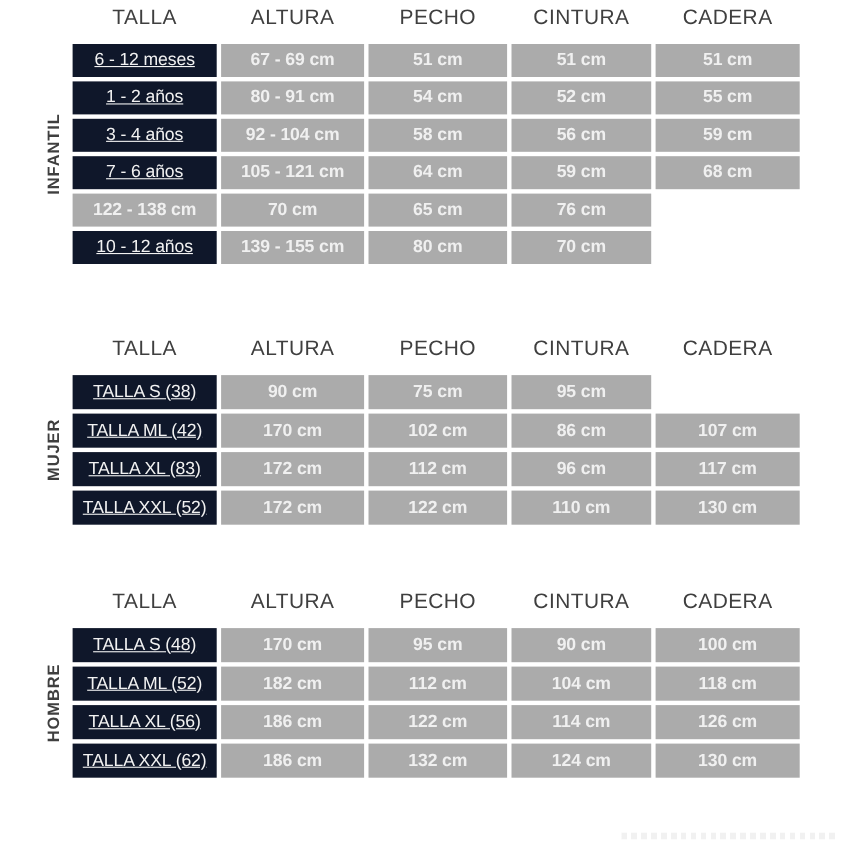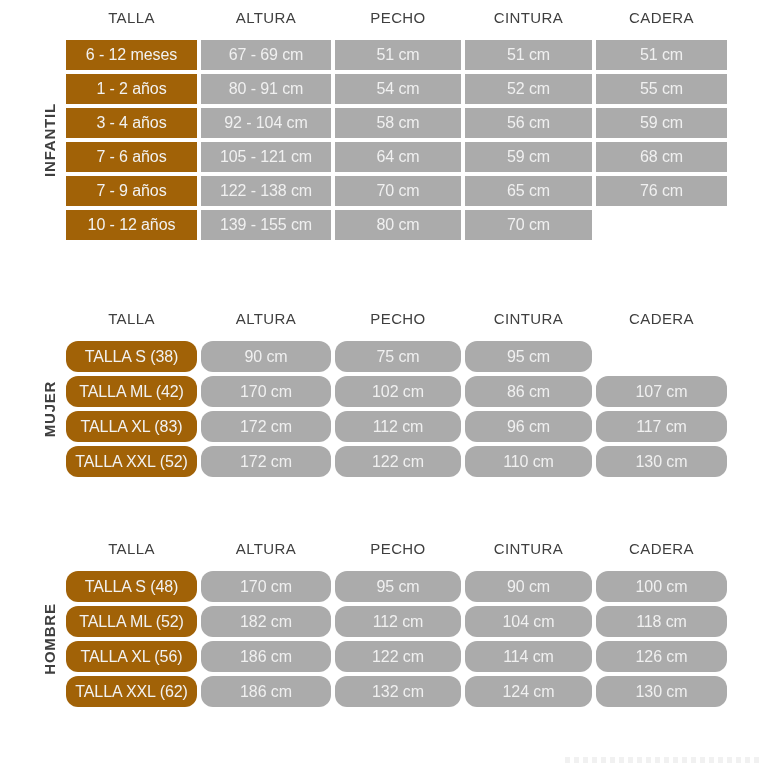--- a/index.html
+++ b/index.html
@@ -31,46 +31,48 @@
   }
   .header-grid {
     height: 26px;
     margin-bottom: 10px;
   }
   .hcell {
     display: flex;
     align-items: center;
     justify-content: center;
     color: #3f3f3f;
-    font-size: 15px;
+    font-size: 19px;
     letter-spacing: 0.4px;
     white-space: nowrap;
   }
   .rows {
     display: flex;
     flex-direction: column;
     row-gap: 4px;
   }
   .row .cell {
     display: flex;
     align-items: center;
     justify-content: center;
     font-size: 16px;
     letter-spacing: -0.1px;
     white-space: nowrap;
   }
   .s0 .row .cell { height: 30px; }
-  .s1 .row .cell, .s2 .row .cell { height: 31px; border-radius: 12px; }
+  .s1 .row .cell, .s2 .row .cell { height: 31px; }
   .cell.dark {
-    background: #a16207;
+    background: #0f172a;
     color: #f2f2f2;
+    text-decoration: underline;
   }
   .cell.light {
     background: #ababab;
     color: #f0f0f0;
+    font-weight: bold;
   }
   .vlabel {
     position: absolute;
     left: -17px;
     width: 0;
     height: 0;
     display: flex;
     align-items: center;
     justify-content: center;
     transform: rotate(-90deg);
@@ -136,21 +138,20 @@
           <div class="cell light">59 cm</div>
         </div>
         <div class="grid row">
           <div class="cell dark">7 - 6 años</div>
           <div class="cell light">105 - 121 cm</div>
           <div class="cell light">64 cm</div>
           <div class="cell light">59 cm</div>
           <div class="cell light">68 cm</div>
         </div>
         <div class="grid row">
-          <div class="cell dark">7 - 9 años</div>
           <div class="cell light">122 - 138 cm</div>
           <div class="cell light">70 cm</div>
           <div class="cell light">65 cm</div>
           <div class="cell light">76 cm</div>
         </div>
         <div class="grid row">
           <div class="cell dark">10 - 12 años</div>
           <div class="cell light">139 - 155 cm</div>
           <div class="cell light">80 cm</div>
           <div class="cell light">70 cm</div>

